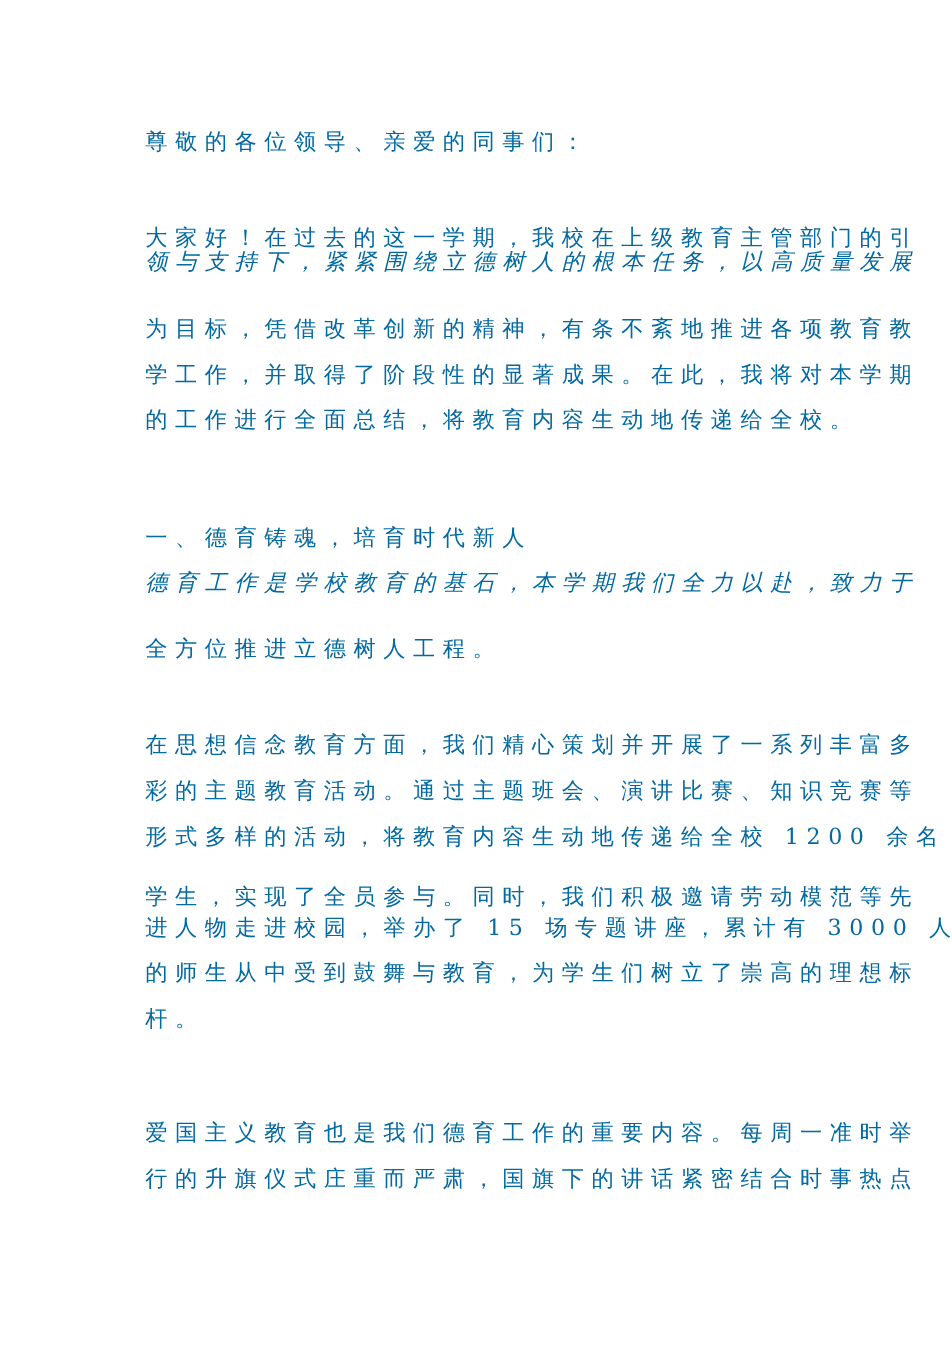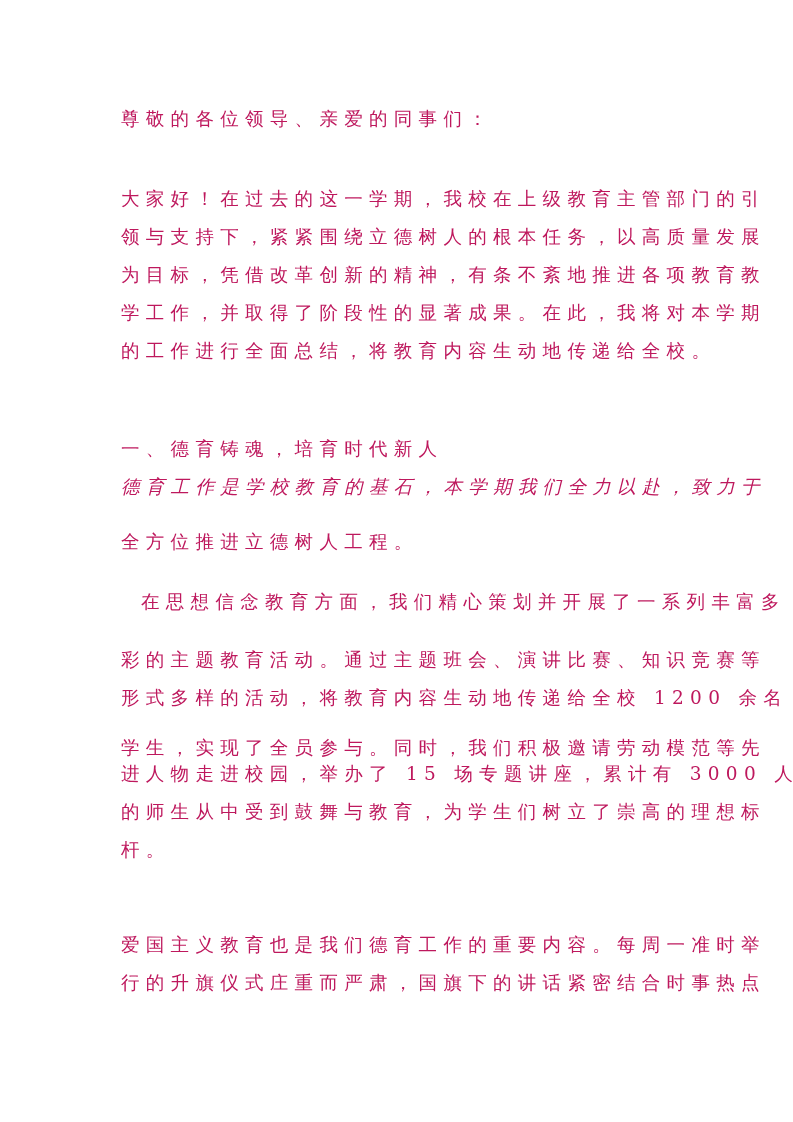--- a/index.html
+++ b/index.html
@@ -24,46 +24,46 @@
       background: #ffffff;
     }
     .line {
       position: absolute;
       left: 121px;
       width: 560px;
       font-size: 18.5px;
       line-height: 24px;
       letter-spacing: 6.3px;
       white-space: nowrap;
-      color: #be185d;
+      color: #0369a1;
     }
   </style>
 </head>
 <body>
 
 <div class="page">
 
   <div class="line" style="top:107px;">尊敬的各位领导、亲爱的同事们：</div>
 
   <div>
     <div class="line" style="top:187px;">大家好！在过去的这一学期，我校在上级教育主管部门的引</div>
-    <div class="line" style="top:225px;">领与支持下，紧紧围绕立德树人的根本任务，以高质量发展</div>
+    <div class="line" style="top:207px;font-style:italic;">领与支持下，紧紧围绕立德树人的根本任务，以高质量发展</div>
     <div class="line" style="top:263px;font-family:Liberation Serif, serif;">为目标，凭借改革创新的精神，有条不紊地推进各项教育教</div>
     <div class="line" style="top:301px;">学工作，并取得了阶段性的显著成果。在此，我将对本学期</div>
     <div class="line" style="top:339px;">的工作进行全面总结，将教育内容生动地传递给全校。</div>
   </div>
 
   <div>
     <div class="line" style="top:437px;">一、德育铸魂，培育时代新人</div>
     <div class="line" style="top:475px;font-style:italic;">德育工作是学校教育的基石，本学期我们全力以赴，致力于</div>
     <div class="line" style="top:530px;">全方位推进立德树人工程。</div>
   </div>
 
   <div>
-    <div class="line" style="top:590px;margin-left:20px;">在思想信念教育方面，我们精心策划并开展了一系列丰富多</div>
+    <div class="line" style="top:610px;">在思想信念教育方面，我们精心策划并开展了一系列丰富多</div>
     <div class="line" style="top:648px;">彩的主题教育活动。通过主题班会、演讲比赛、知识竞赛等</div>
     <div class="line" style="top:686px;">形式多样的活动，将教育内容生动地传递给全校 1200 余名</div>
     <div class="line" style="top:724px;margin-top:12px;">学生，实现了全员参与。同时，我们积极邀请劳动模范等先</div>
     <div class="line" style="top:762px;">进人物走进校园，举办了 15 场专题讲座，累计有 3000 人次</div>
     <div class="line" style="top:800px;">的师生从中受到鼓舞与教育，为学生们树立了崇高的理想标</div>
     <div class="line" style="top:838px;">杆。</div>
   </div>
 
   <div>
     <div class="line" style="top:933px;">爱国主义教育也是我们德育工作的重要内容。每周一准时举</div>

